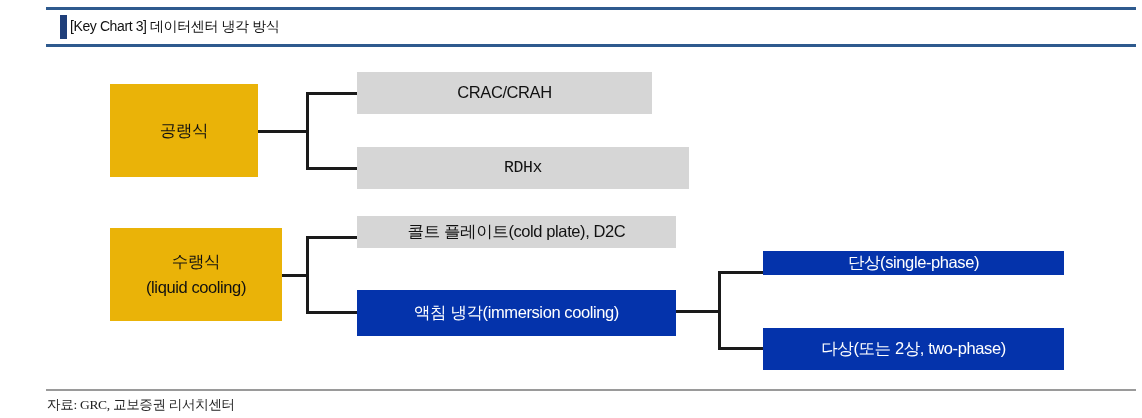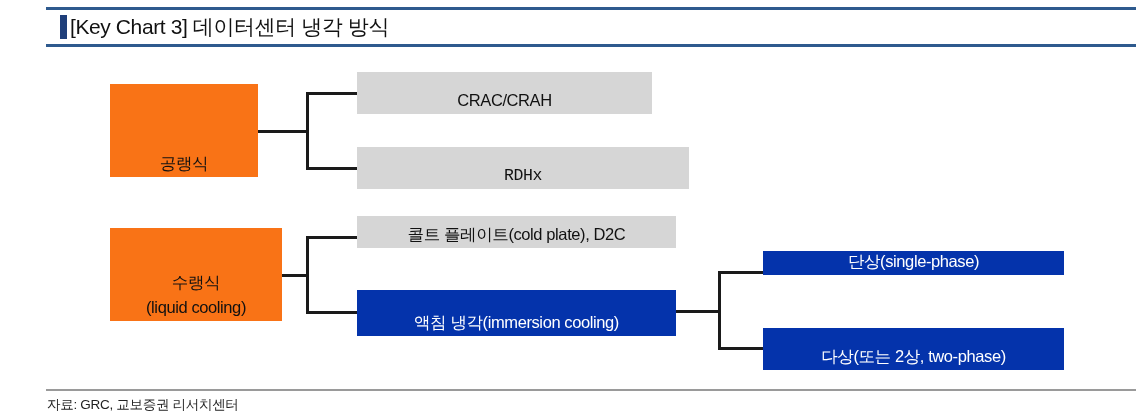--- a/index.html
+++ b/index.html
@@ -40,21 +40,21 @@
     left: 14px;
     top: 2px;
     width: 7px;
     height: 24px;
     background: #1f3f7a;
   }
   .title-text {
     position: absolute;
     left: 24px;
     top: 0px;
-    font-size: 21px;
+    font-size: 14px;
     line-height: 27px;
     letter-spacing: -0.4px;
     color: #111111;
     white-space: nowrap;
   }
   .header-underline {
     position: absolute;
     left: 46px;
     top: 44px;
     width: 1090px;
@@ -62,28 +62,28 @@
     background: #2e5a8e;
   }
 
   
   .node {
     position: absolute;
     box-sizing: border-box;
     display: flex;
     flex-direction: column;
     align-items: center;
-    justify-content: flex-end;
+    justify-content: center;
     text-align: center;
     font-size: 16.5px;
     letter-spacing: -0.4px;
     line-height: 1.55;
   }
   .node.light {
-    background: #f97316;
+    background: #eab308;
     color: #111111;
   }
   .node.gray {
     background: #d6d6d6;
     color: #111111;
   }
   .node.blue {
     background: #0433ab;
     color: #ffffff;
   }
@@ -107,20 +107,21 @@
     background: #9a9a9a;
   }
   .footer-text {
     position: absolute;
     left: 47px;
     top: 396px;
     font-size: 13.5px;
     letter-spacing: -0.3px;
     color: #222222;
     white-space: nowrap;
+    font-family: Liberation Serif, serif;
   }
 </style>
 </head>
 <body>
 
 <div id="page">
 
   <div class="top-rule"></div>
 
   <div class="header-row">

